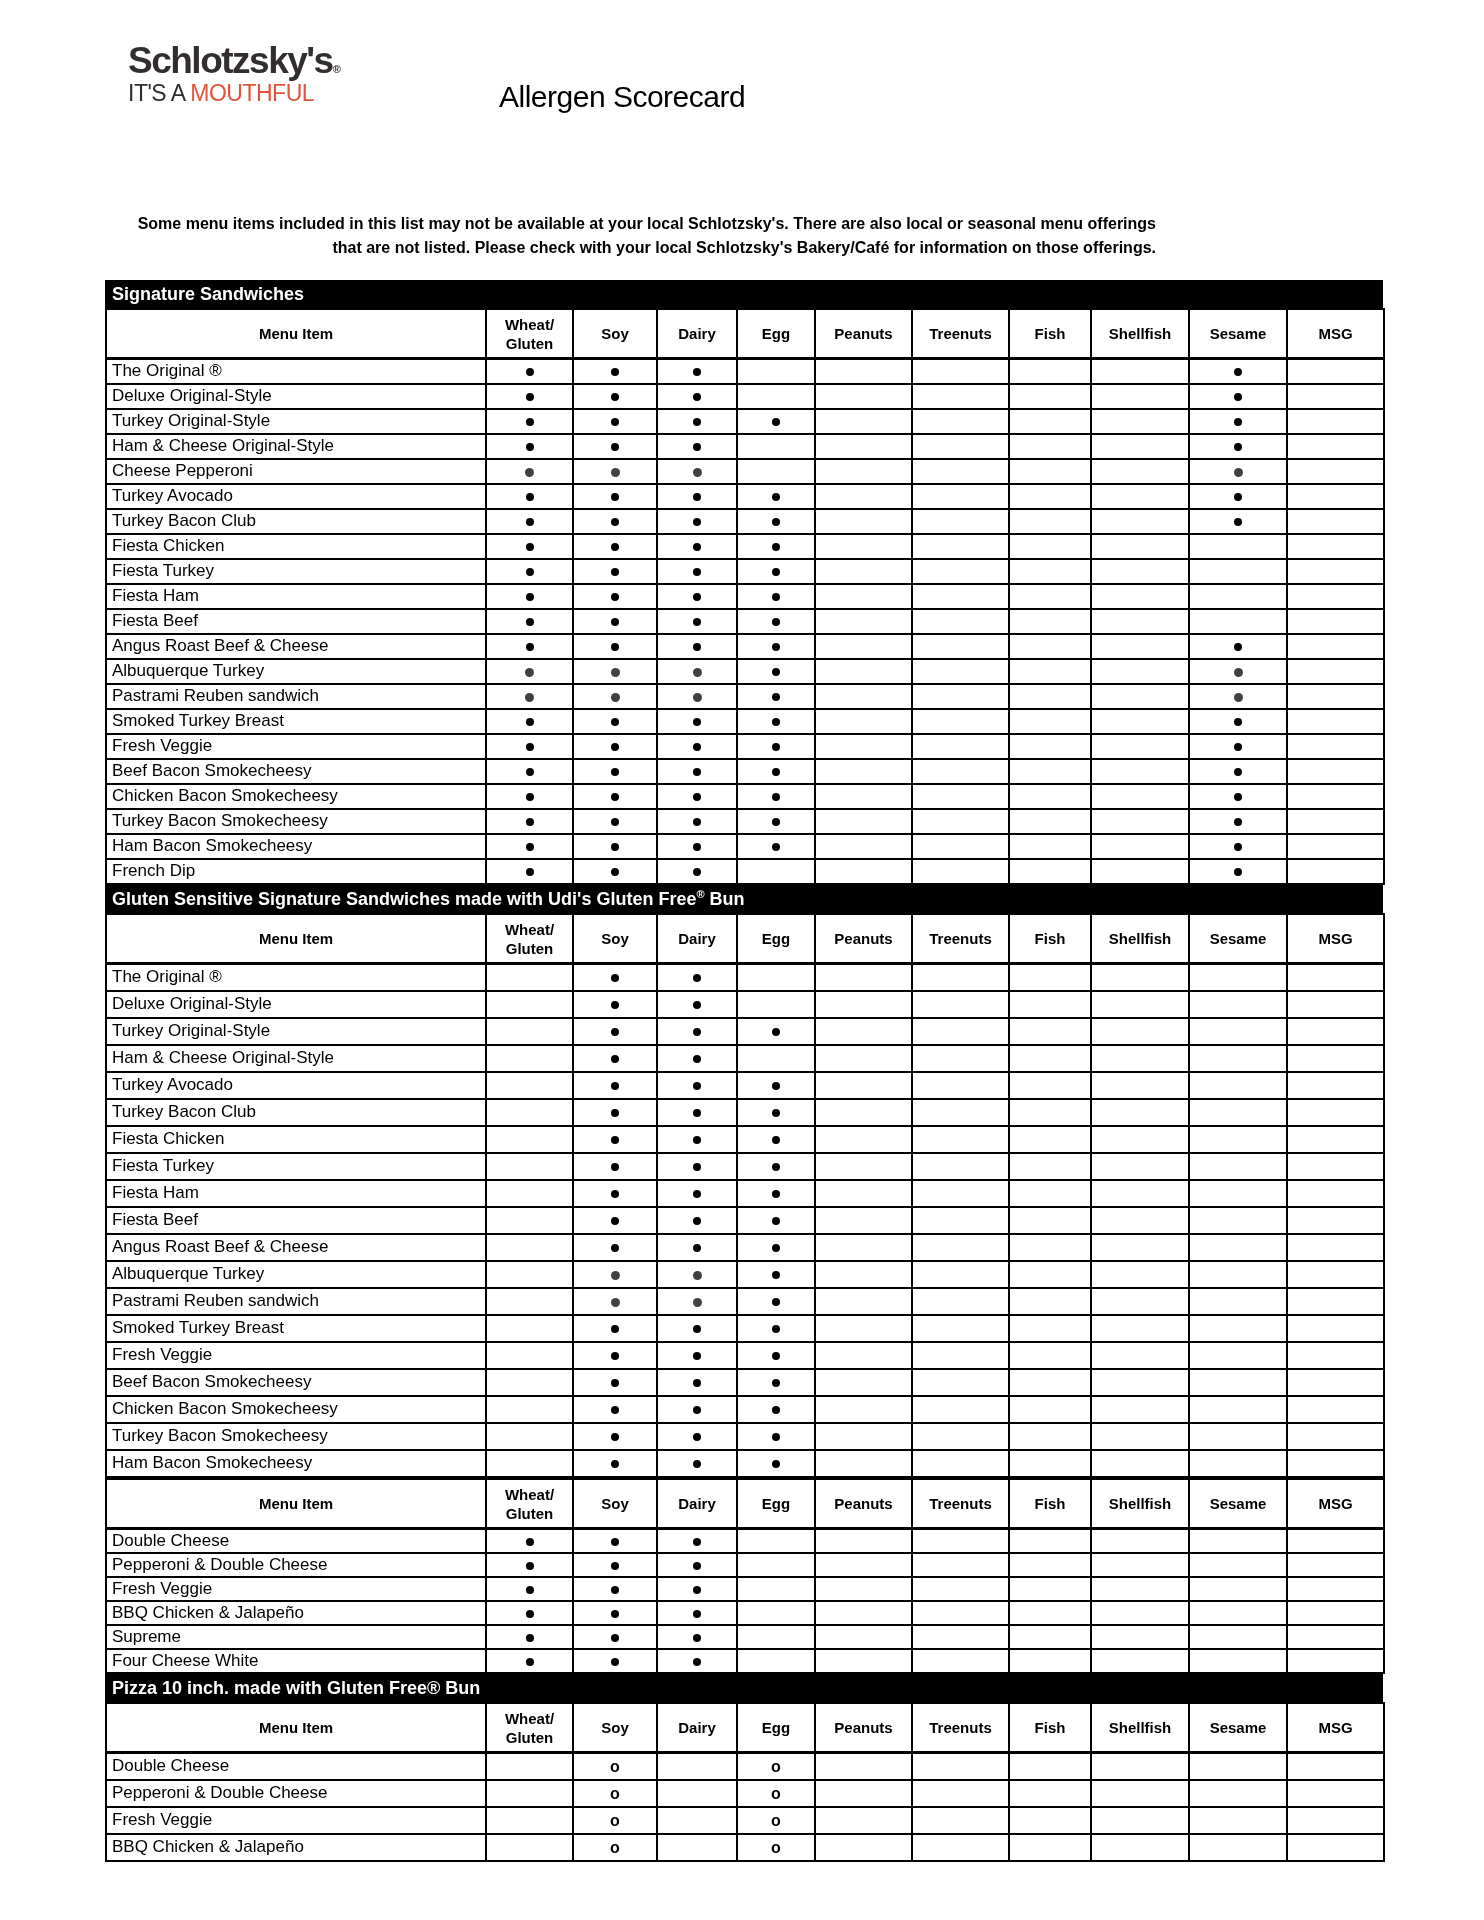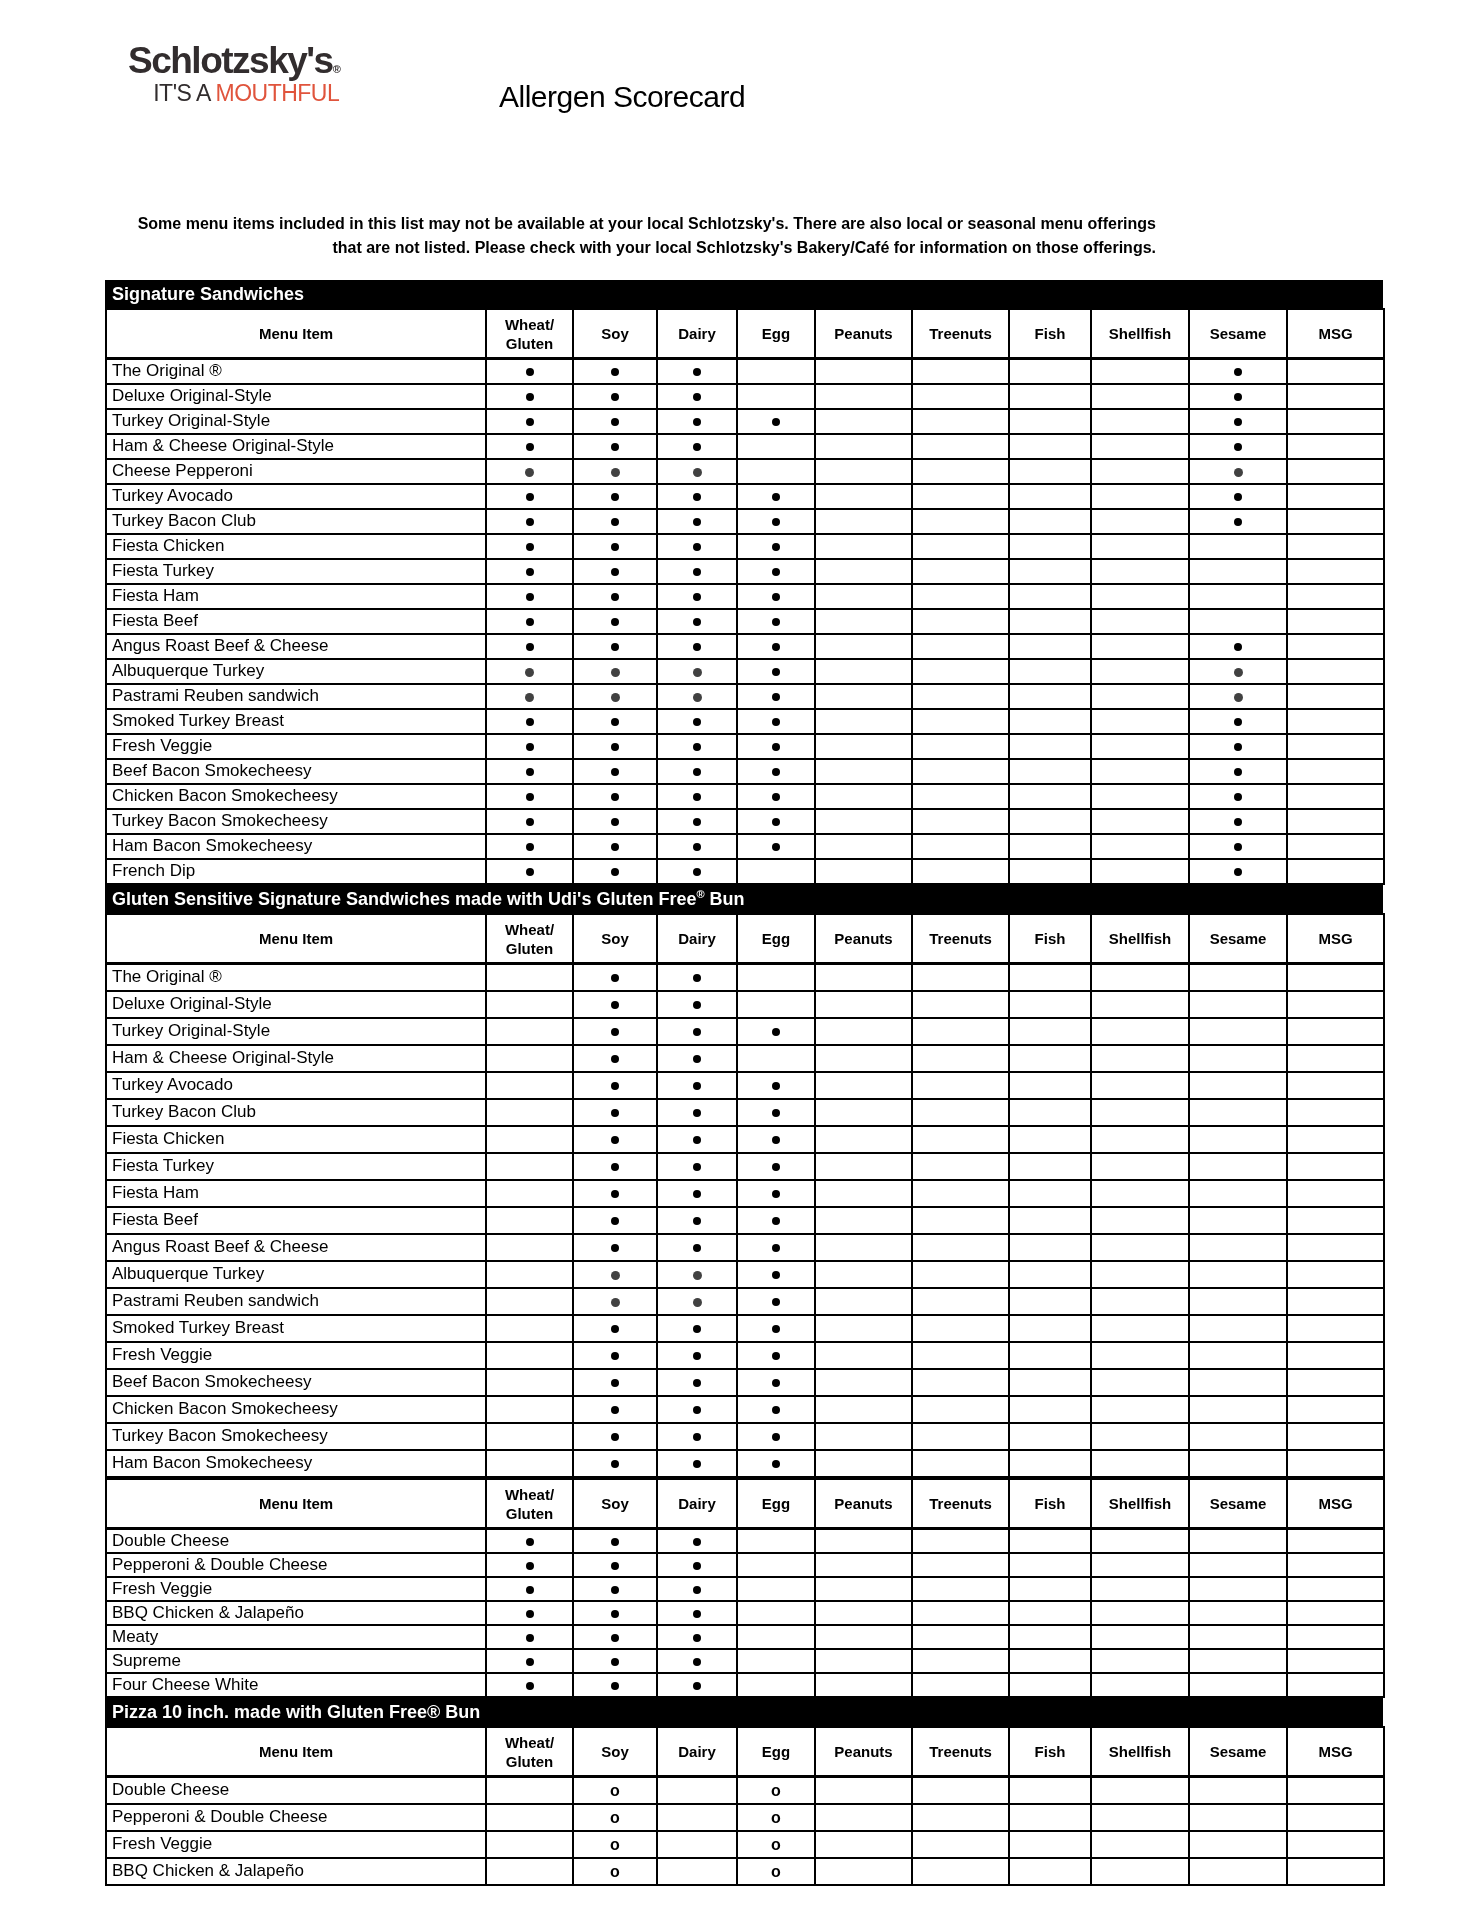--- a/index.html
+++ b/index.html
@@ -1,20 +1,20 @@
 <!DOCTYPE html>
 <html><head>
 <meta charset="utf-8">
 <style>
   html,body{margin:0;padding:0;background:#ffffff;}
   .page{position:relative;width:1484px;height:1920px;background:#fff;
         font-family:"Liberation Sans",sans-serif;color:#000;overflow:hidden;}
 
   
-  .logo{position:absolute;left:128px;top:42px;text-align:right;}
+  .logo{position:absolute;left:128px;top:42px;text-align:left;}
   .logo-brand{font-size:37px;font-weight:bold;color:#322d2e;letter-spacing:-1.5px;line-height:1.05;}
   .logo-reg{font-size:11px;font-weight:bold;color:#322d2e;}
   .logo-tagline{font-size:23px;font-weight:normal;color:#322d2e;letter-spacing:-0.5px;margin-top:1px;line-height:1;}
   .logo-tagline .accent{color:#e0543c;}
 
   
   .doc-title{position:absolute;left:487px;top:68px;margin:12px;font-size:30px;font-weight:normal;letter-spacing:-0.5px;}
 
   
   .intro{position:absolute;left:108px;top:196px;width:1032px;margin:16px;
@@ -720,33 +720,20 @@
             <td class="mark"><span class="dot"></span></td>
             <td class="mark"></td>
             <td class="mark"></td>
             <td class="mark"></td>
             <td class="mark"></td>
             <td class="mark"></td>
             <td class="mark"></td>
             <td class="mark"></td>
           </tr>
           <tr>
-            <td class="menu">Meaty</td>
-            <td class="mark"><span class="dot"></span></td>
-            <td class="mark"><span class="dot"></span></td>
-            <td class="mark"><span class="dot"></span></td>
-            <td class="mark"></td>
-            <td class="mark"></td>
-            <td class="mark"></td>
-            <td class="mark"></td>
-            <td class="mark"></td>
-            <td class="mark"></td>
-            <td class="mark"></td>
-          </tr>
-          <tr>
             <td class="menu">Supreme</td>
             <td class="mark"><span class="dot"></span></td>
             <td class="mark"><span class="dot"></span></td>
             <td class="mark"><span class="dot"></span></td>
             <td class="mark"></td>
             <td class="mark"></td>
             <td class="mark"></td>
             <td class="mark"></td>
             <td class="mark"></td>
             <td class="mark"></td>

